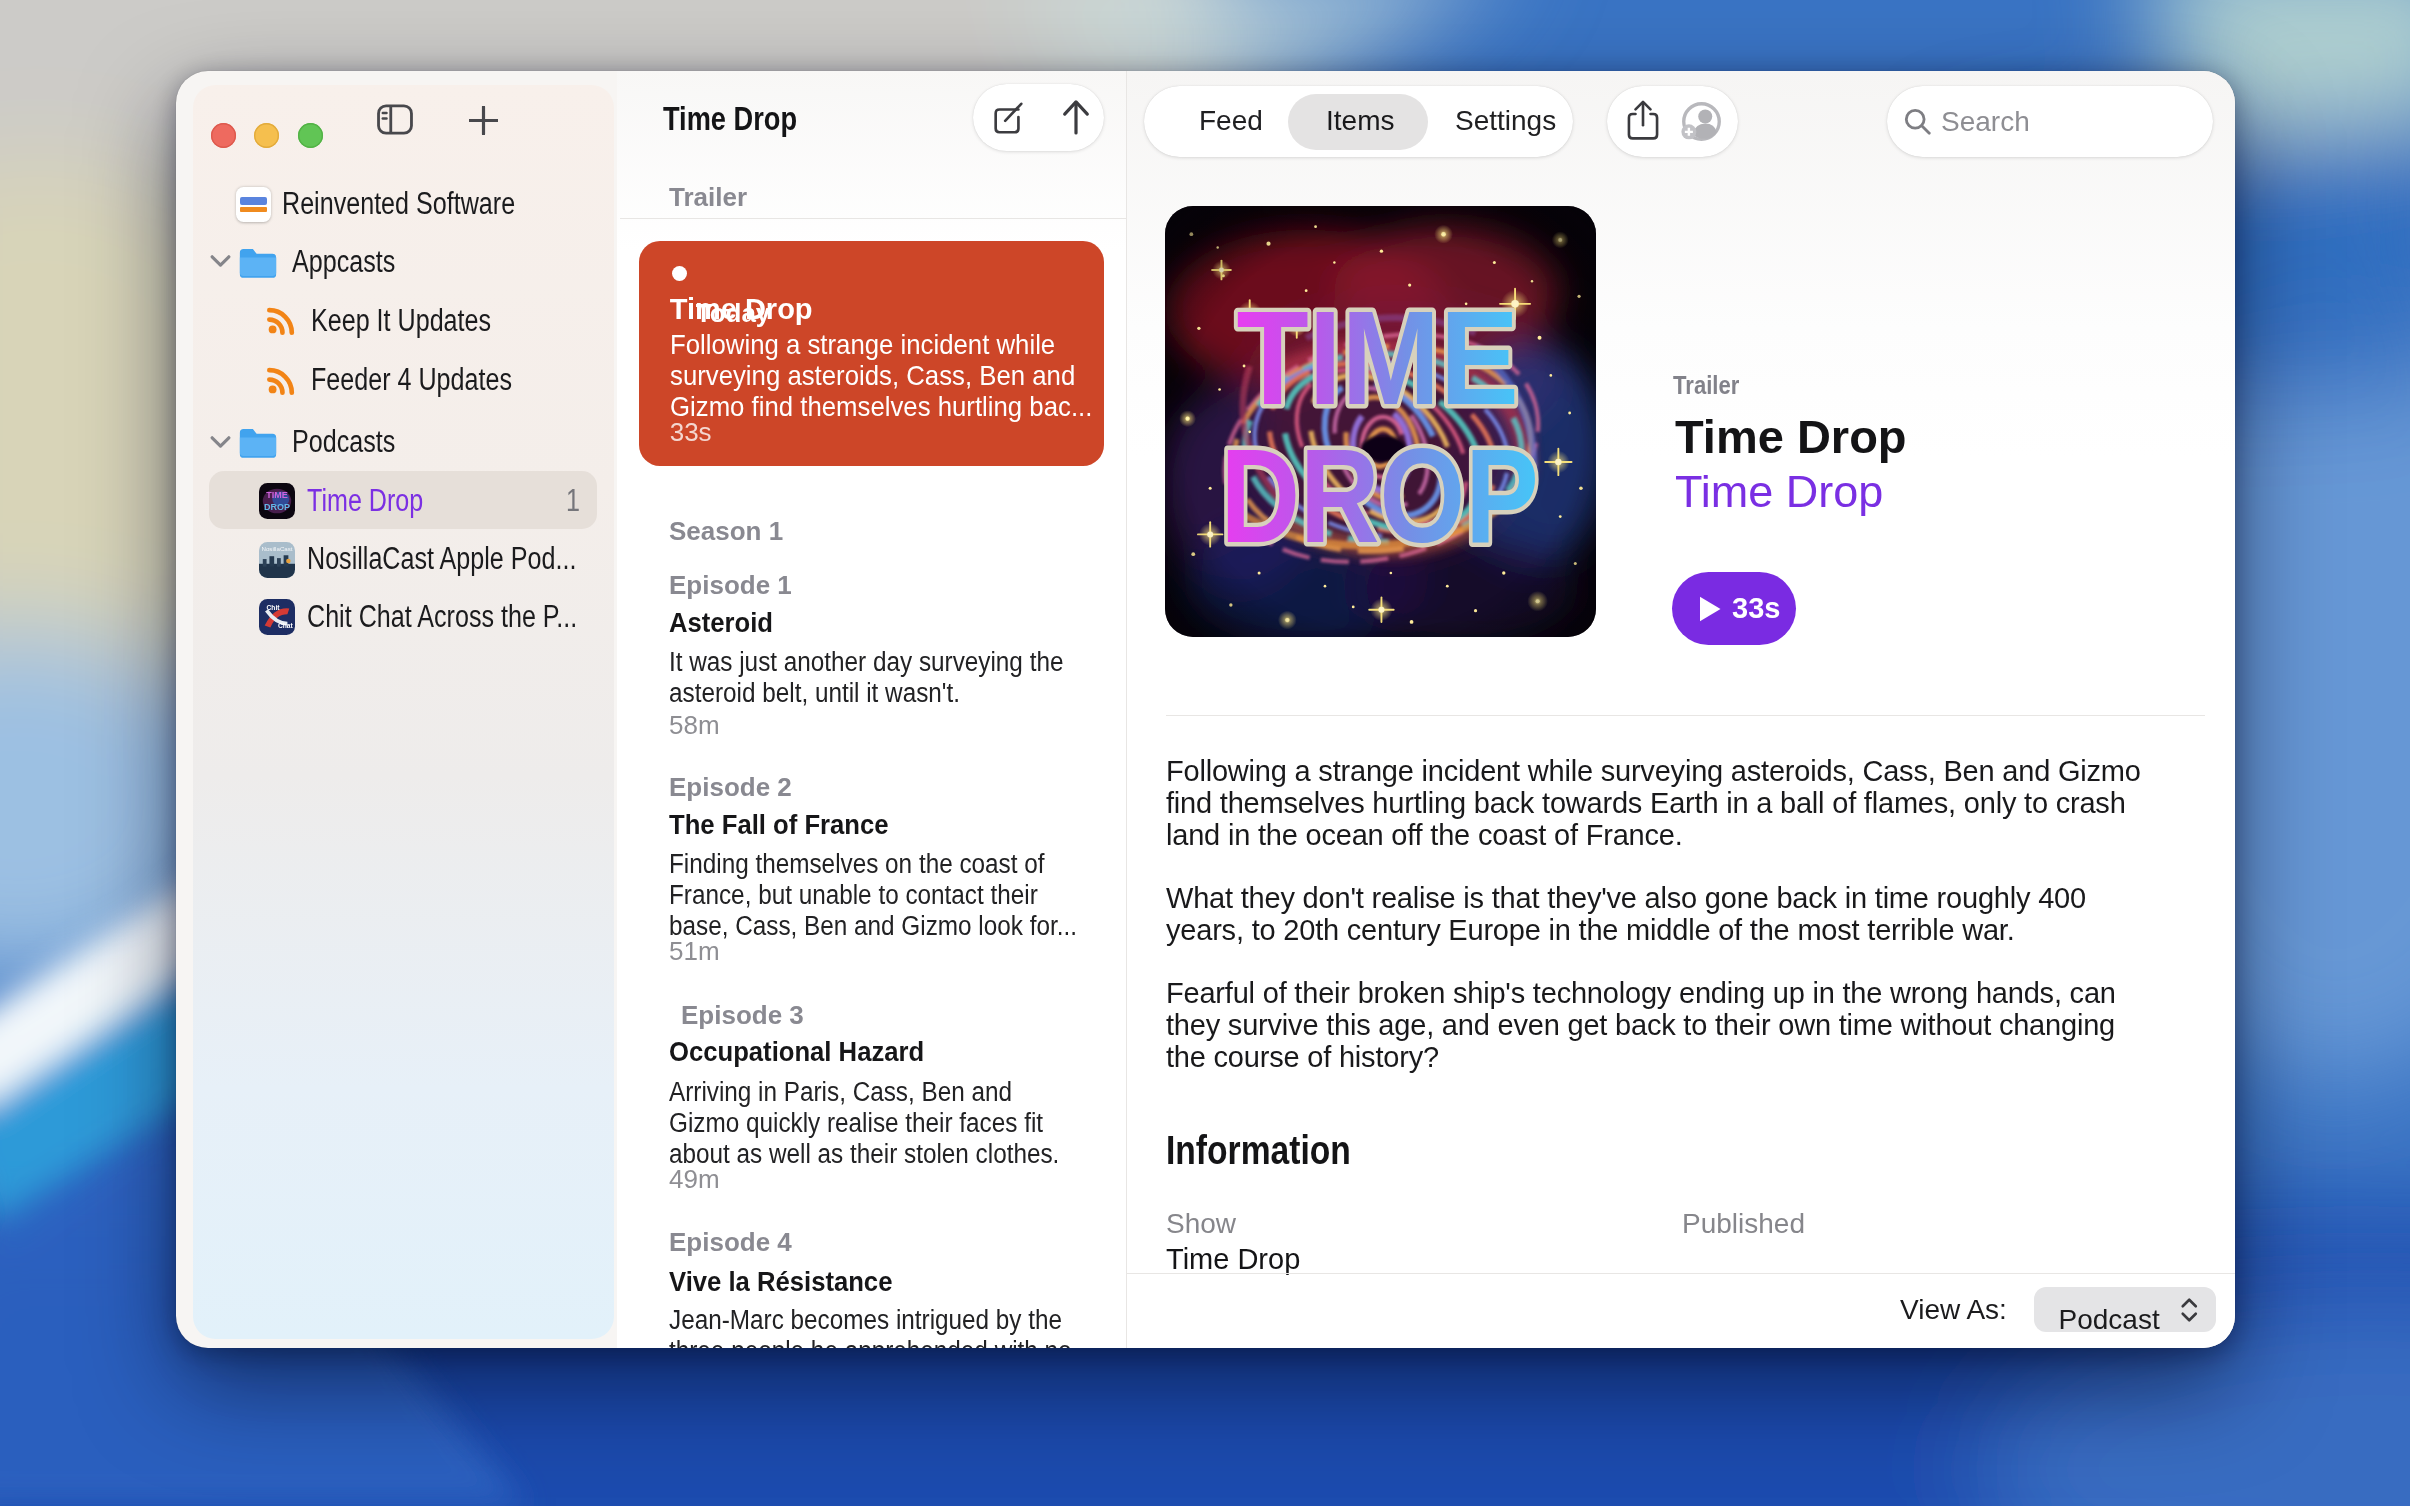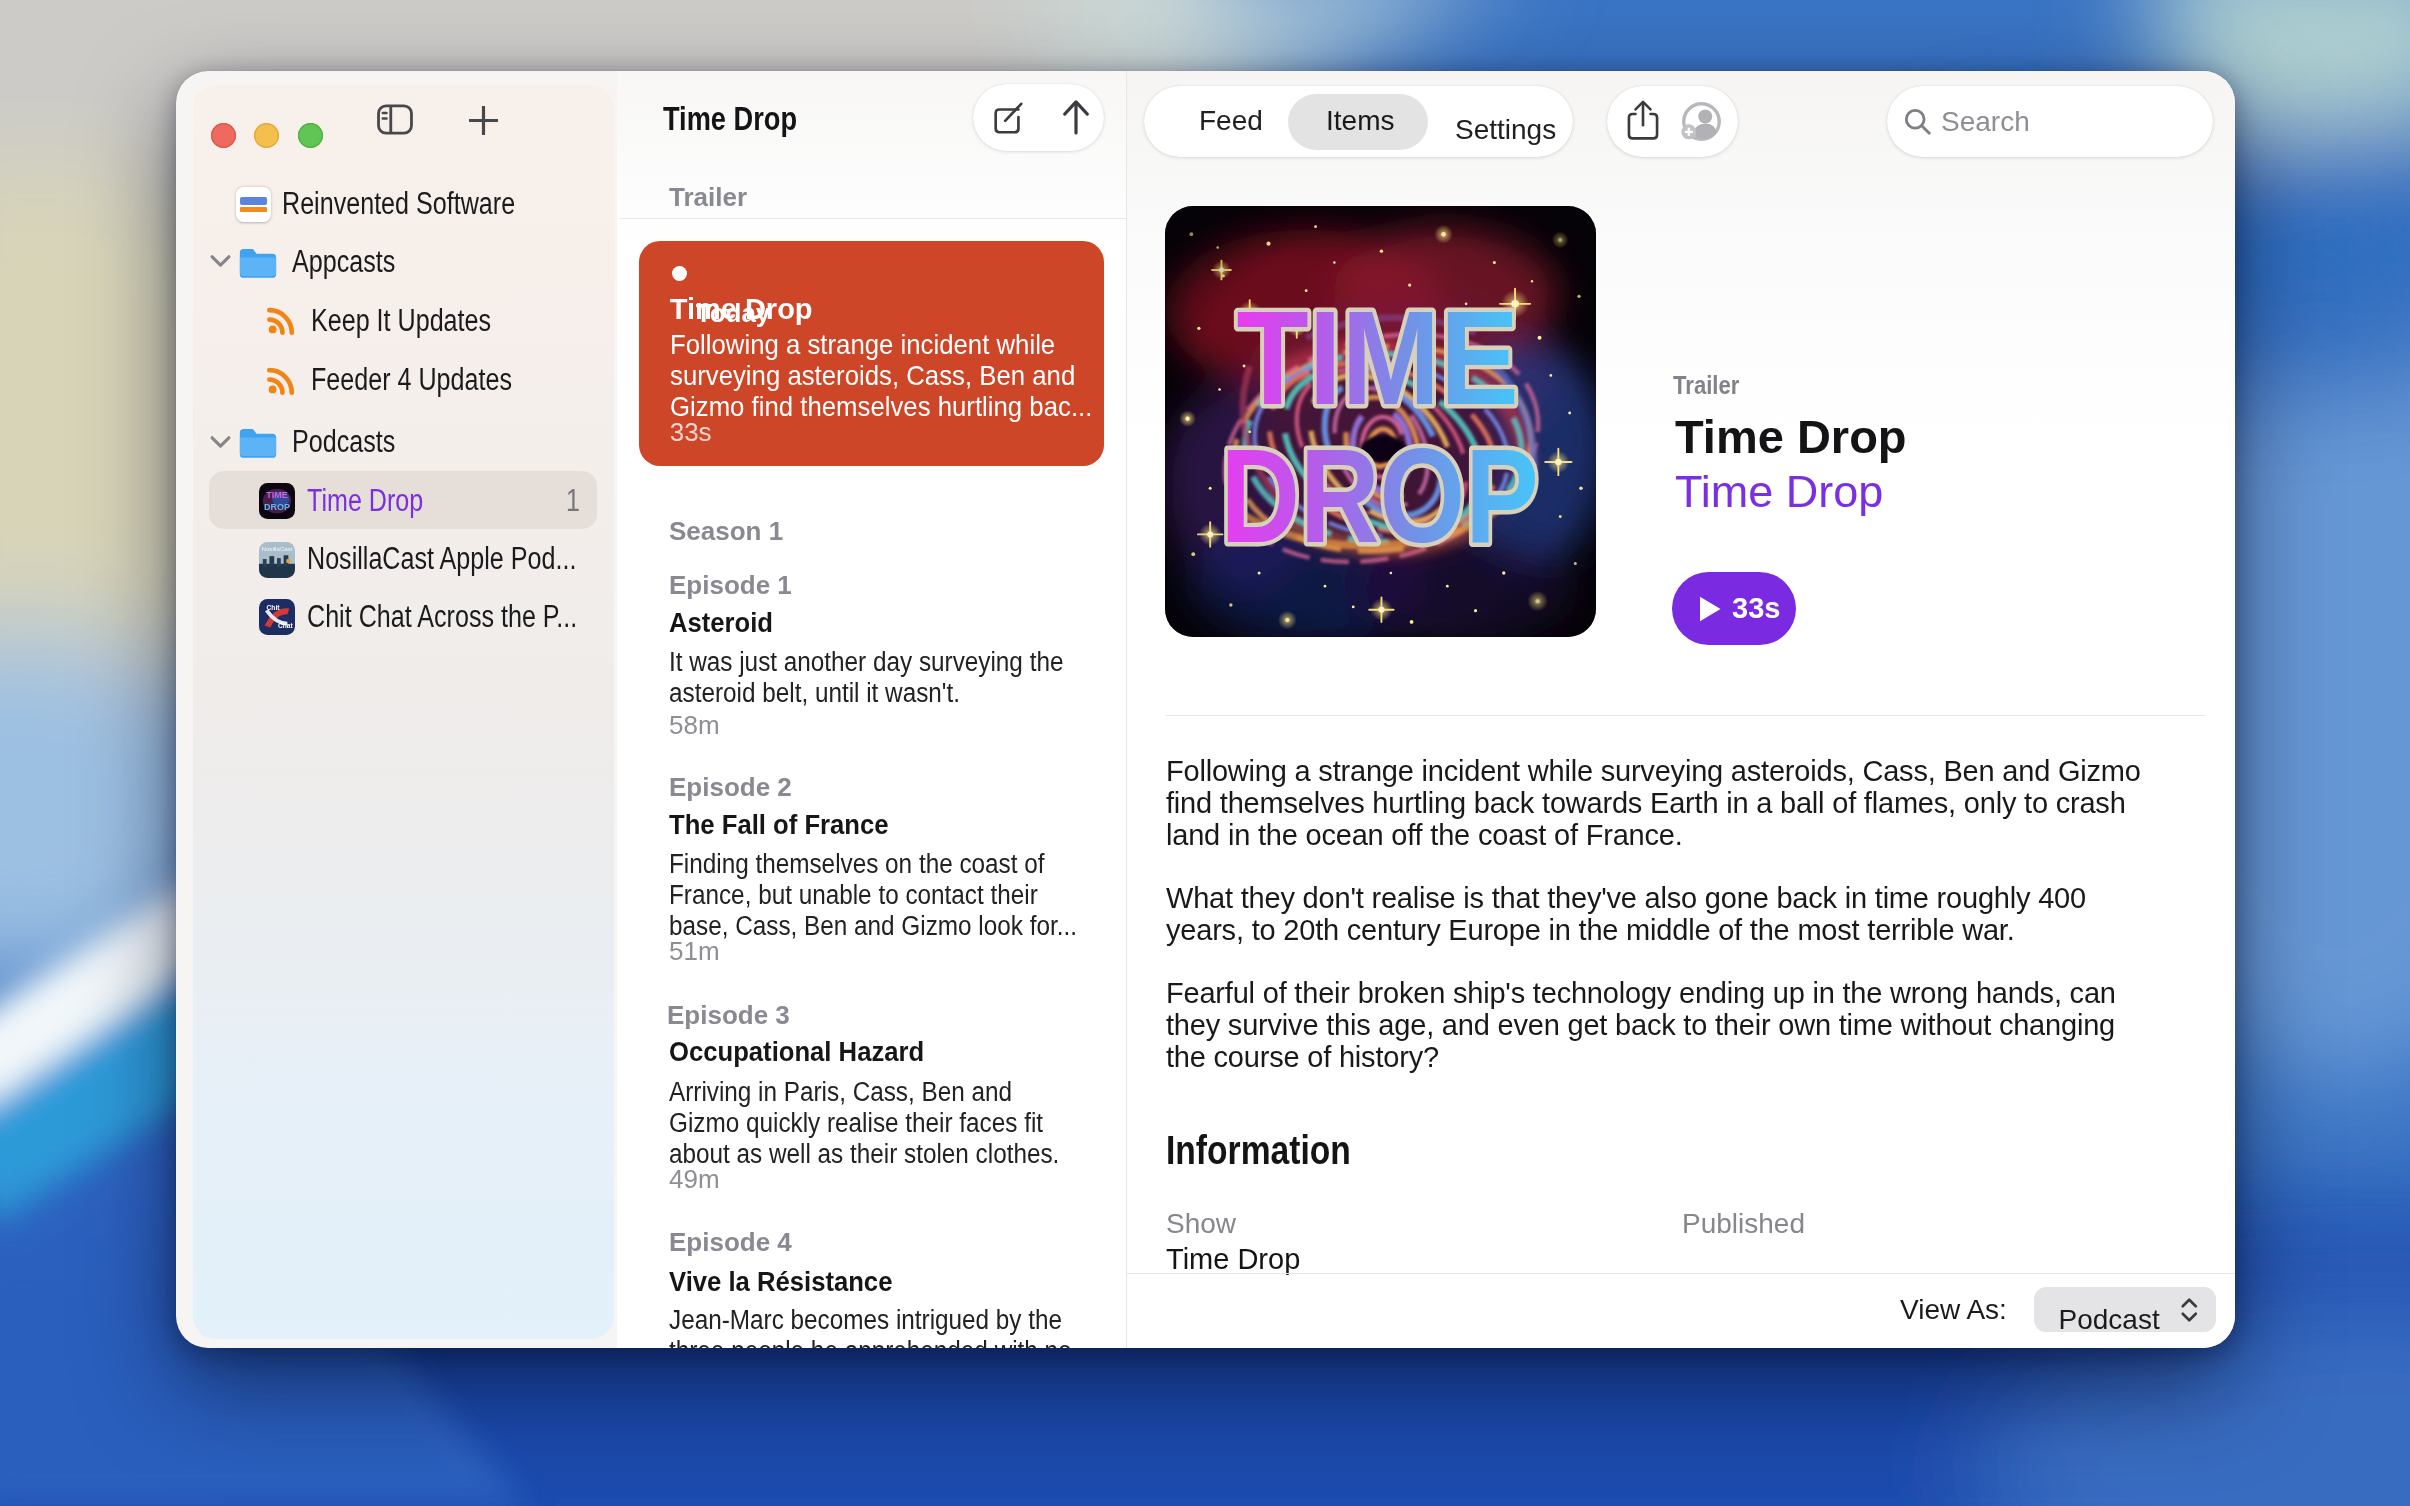--- a/index.html
+++ b/index.html
@@ -164,35 +164,35 @@
     </div>
     <div class="mchead" style="left:52px;top:460px;">Season 1</div>
     <div class="mchead" style="left:52px;top:514px;">Episode 1</div>
     <div class="ittl" style="left:52px;top:552px;">Asteroid</div>
     <div class="idesc" style="left:52px;top:576px;">It was just another day surveying the<br>asteroid belt, until it wasn't.</div>
     <div class="idur" style="left:52px;top:654px;">58m</div>
     <div class="mchead" style="left:52px;top:716px;">Episode 2</div>
     <div class="ittl" style="left:52px;top:754px;">The Fall of France</div>
     <div class="idesc" style="left:52px;top:778px;">Finding themselves on the coast of<br>France, but unable to contact their<br>base, Cass, Ben and Gizmo look for...</div>
     <div class="idur" style="left:52px;top:880px;">51m</div>
-    <div class="mchead" style="left:50px;top:944px;">Episode 3</div>
+    <div class="mchead" style="left:64px;top:944px;">Episode 3</div>
     <div class="ittl" style="left:52px;top:981px;">Occupational Hazard</div>
     <div class="idesc" style="left:52px;top:1006px;">Arriving in Paris, Cass, Ben and<br>Gizmo quickly realise their faces fit<br>about as well as their stolen clothes.</div>
     <div class="idur" style="left:52px;top:1108px;">49m</div>
     <div class="mchead" style="left:52px;top:1171px;">Episode 4</div>
     <div class="ittl" style="left:52px;top:1211px;">Vive la Résistance</div>
     <div class="idesc" style="left:52px;top:1234px;">Jean-Marc becomes intrigued by the<br>three people he apprehended with no</div>
   </div>
   <div id="right">
 
     <div class="abs" style="left:18px;top:15px;width:429px;height:71px;border-radius:36px;background:#fff;box-shadow:0 0.9px 3.8px rgba(0,0,0,.12),0 0 0.9px rgba(0,0,0,.14);">
       <div class="abs" style="left:144px;top:7.5px;width:140px;height:56px;border-radius:28px;background:#e4e3e3;"></div>
       <div class="txt" style="left:55px;top:19px;font-size:28px;color:#202022;">Feed</div>
       <div class="txt" style="left:182px;top:19px;font-size:28px;color:#19191b;font-weight:500;">Items</div>
-      <div class="txt" style="left:311px;top:28px;font-size:28px;color:#202022;">Settings</div>
+      <div class="txt" style="left:311px;top:19px;font-size:28px;color:#202022;">Settings</div>
     </div>
 
     <div class="abs" style="left:481px;top:15px;width:131px;height:71px;border-radius:36px;background:#fff;box-shadow:0 0.9px 3.8px rgba(0,0,0,.12),0 0 0.9px rgba(0,0,0,.14);">
       <svg class="abs" style="left:17px;top:13px;" width="38" height="45" viewBox="0 0 40 48">
         <path d="M12 16 h-3 q-4 0-4 4 v18 q0 4 4 4 h22 q4 0 4-4 v-18 q0-4-4-4 h-3" fill="none" stroke="#3a3a3e" stroke-width="2.8" stroke-linecap="round"></path>
         <line x1="20" y1="28" x2="20" y2="4" stroke="#3a3a3e" stroke-width="2.8" stroke-linecap="round"></line>
         <polyline points="12,11 20,3 28,11" fill="none" stroke="#3a3a3e" stroke-width="2.8" stroke-linecap="round" stroke-linejoin="round"></polyline>
       </svg>
       <svg class="abs" style="left:73px;top:15px;" width="43" height="43" viewBox="0 0 46 46">
         <circle cx="23" cy="22" r="19" fill="none" stroke="#b8b8bc" stroke-width="3.6"></circle>

